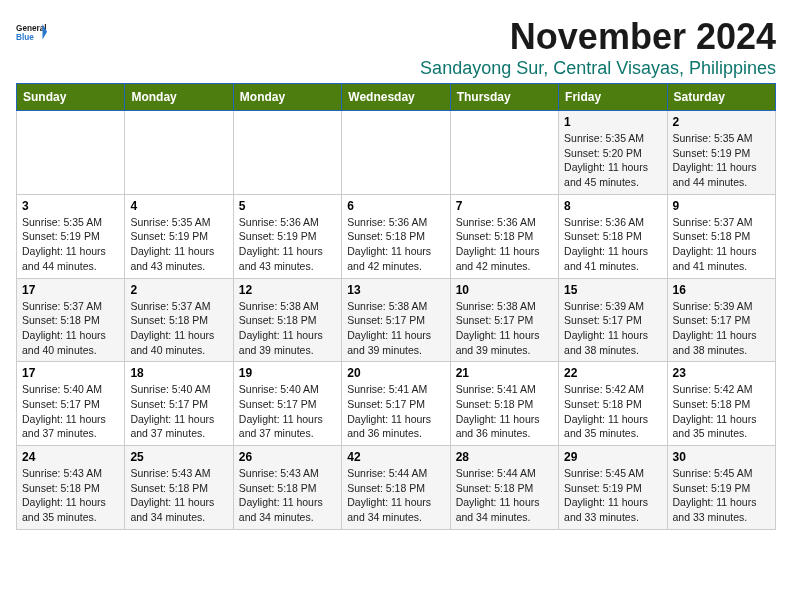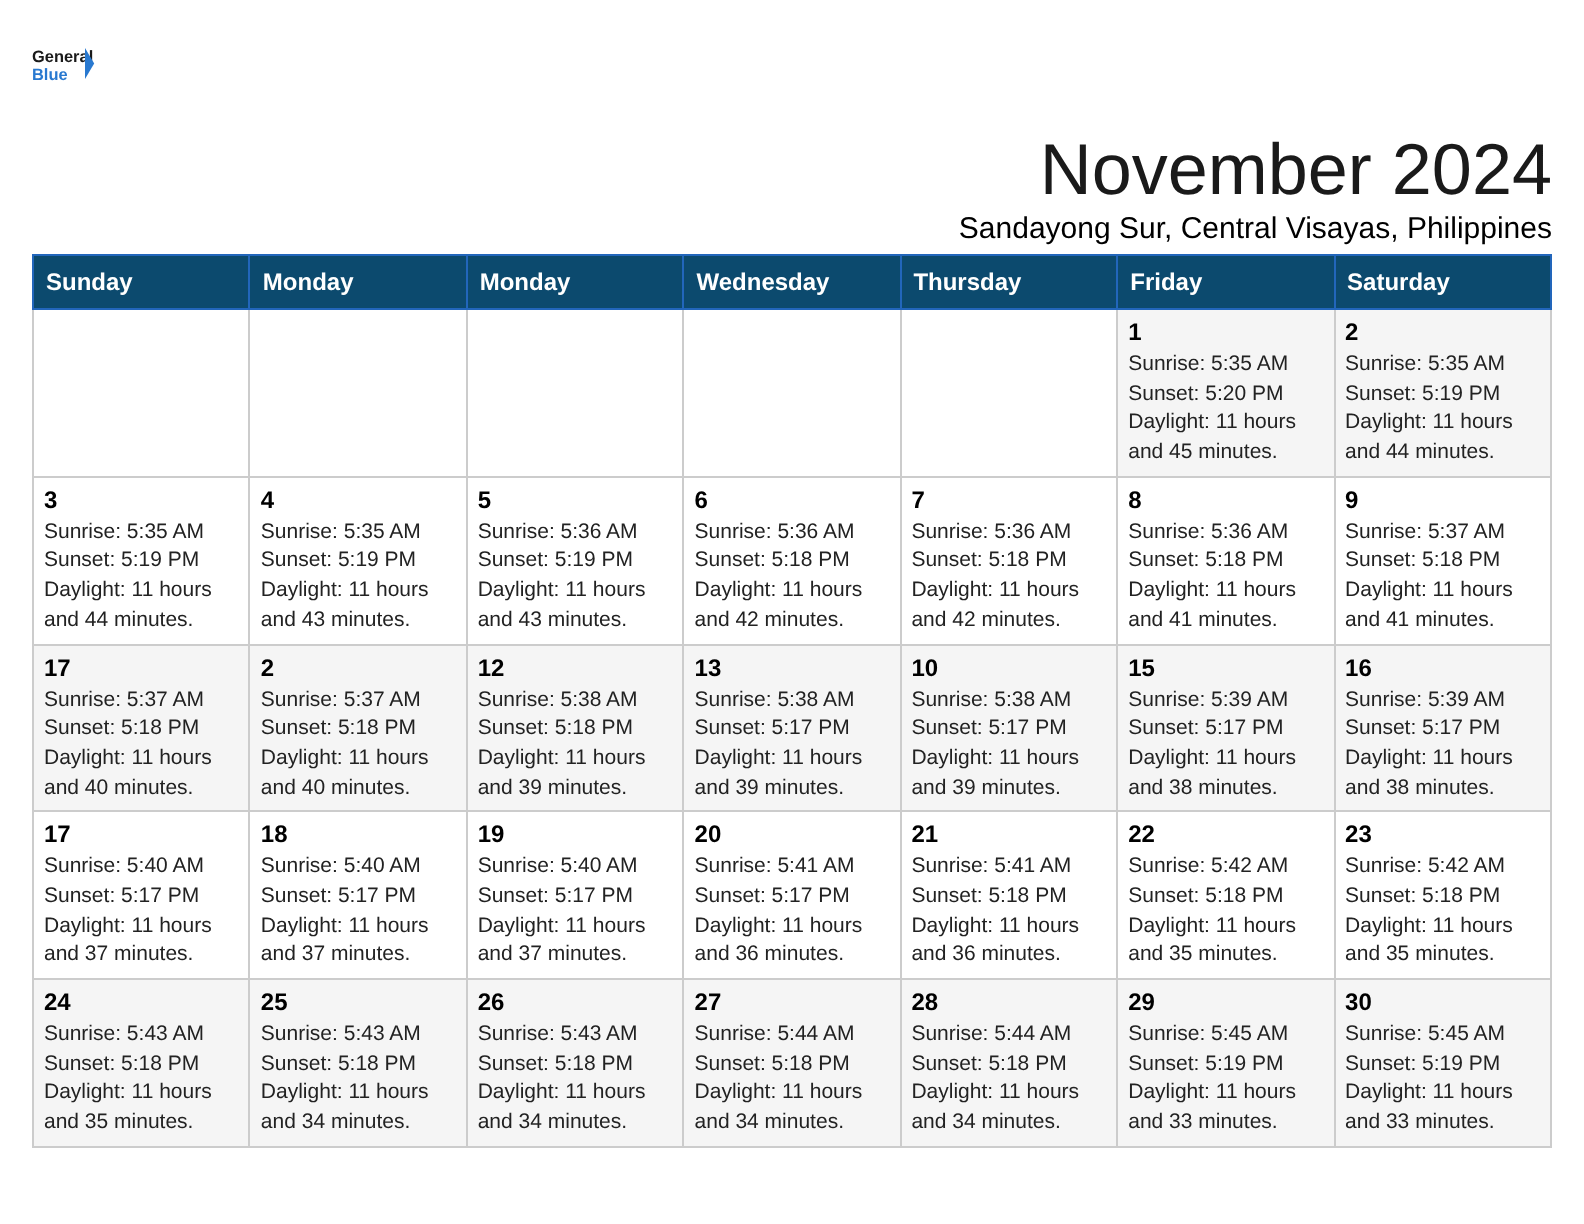--- a/index.html
+++ b/index.html
@@ -23,37 +23,36 @@
     }
     .logo-icon {
       width: 32px;
       height: 32px;
     }
     .title-block {
       text-align: right;
     }
     .month-title {
       font-size: 36px;
-      font-weight: normal;
+      font-weight: bold;
       color: #1a1a1a;
-      margin-top: 48px;
     }
     .subtitle {
-      font-size: 15px;
-      color: #000000;
+      font-size: 18px;
+      color: #0f766e;
       font-weight: 500;
     }
     .calendar {
       width: 100%;
       border-collapse: collapse;
       border: 1px solid #ccc;
       font-size: 11px;
     }
     .calendar thead tr th {
-      background-color: #0c4a6e;
+      background-color: #4d7c0f;
       color: #fff;
       text-align: left;
       padding: 6px 6px;
       font-size: 12px;
       font-weight: bold;
       border: 1px solid #2266bb;
     }
     .calendar tbody tr td {
       vertical-align: top;
       border: 1px solid #ccc;
@@ -226,21 +225,21 @@
         </td>
         <td>
           <span class="day-num">25</span>
           <div class="day-info">Sunrise: 5:43 AM<br>Sunset: 5:18 PM<br>Daylight: 11 hours<br>and 34 minutes.</div>
         </td>
         <td>
           <span class="day-num">26</span>
           <div class="day-info">Sunrise: 5:43 AM<br>Sunset: 5:18 PM<br>Daylight: 11 hours<br>and 34 minutes.</div>
         </td>
         <td>
-          <span class="day-num">27</span>
+          <span class="day-num">42</span>
           <div class="day-info">Sunrise: 5:44 AM<br>Sunset: 5:18 PM<br>Daylight: 11 hours<br>and 34 minutes.</div>
         </td>
         <td>
           <span class="day-num">28</span>
           <div class="day-info">Sunrise: 5:44 AM<br>Sunset: 5:18 PM<br>Daylight: 11 hours<br>and 34 minutes.</div>
         </td>
         <td>
           <span class="day-num">29</span>
           <div class="day-info">Sunrise: 5:45 AM<br>Sunset: 5:19 PM<br>Daylight: 11 hours<br>and 33 minutes.</div>
         </td>

